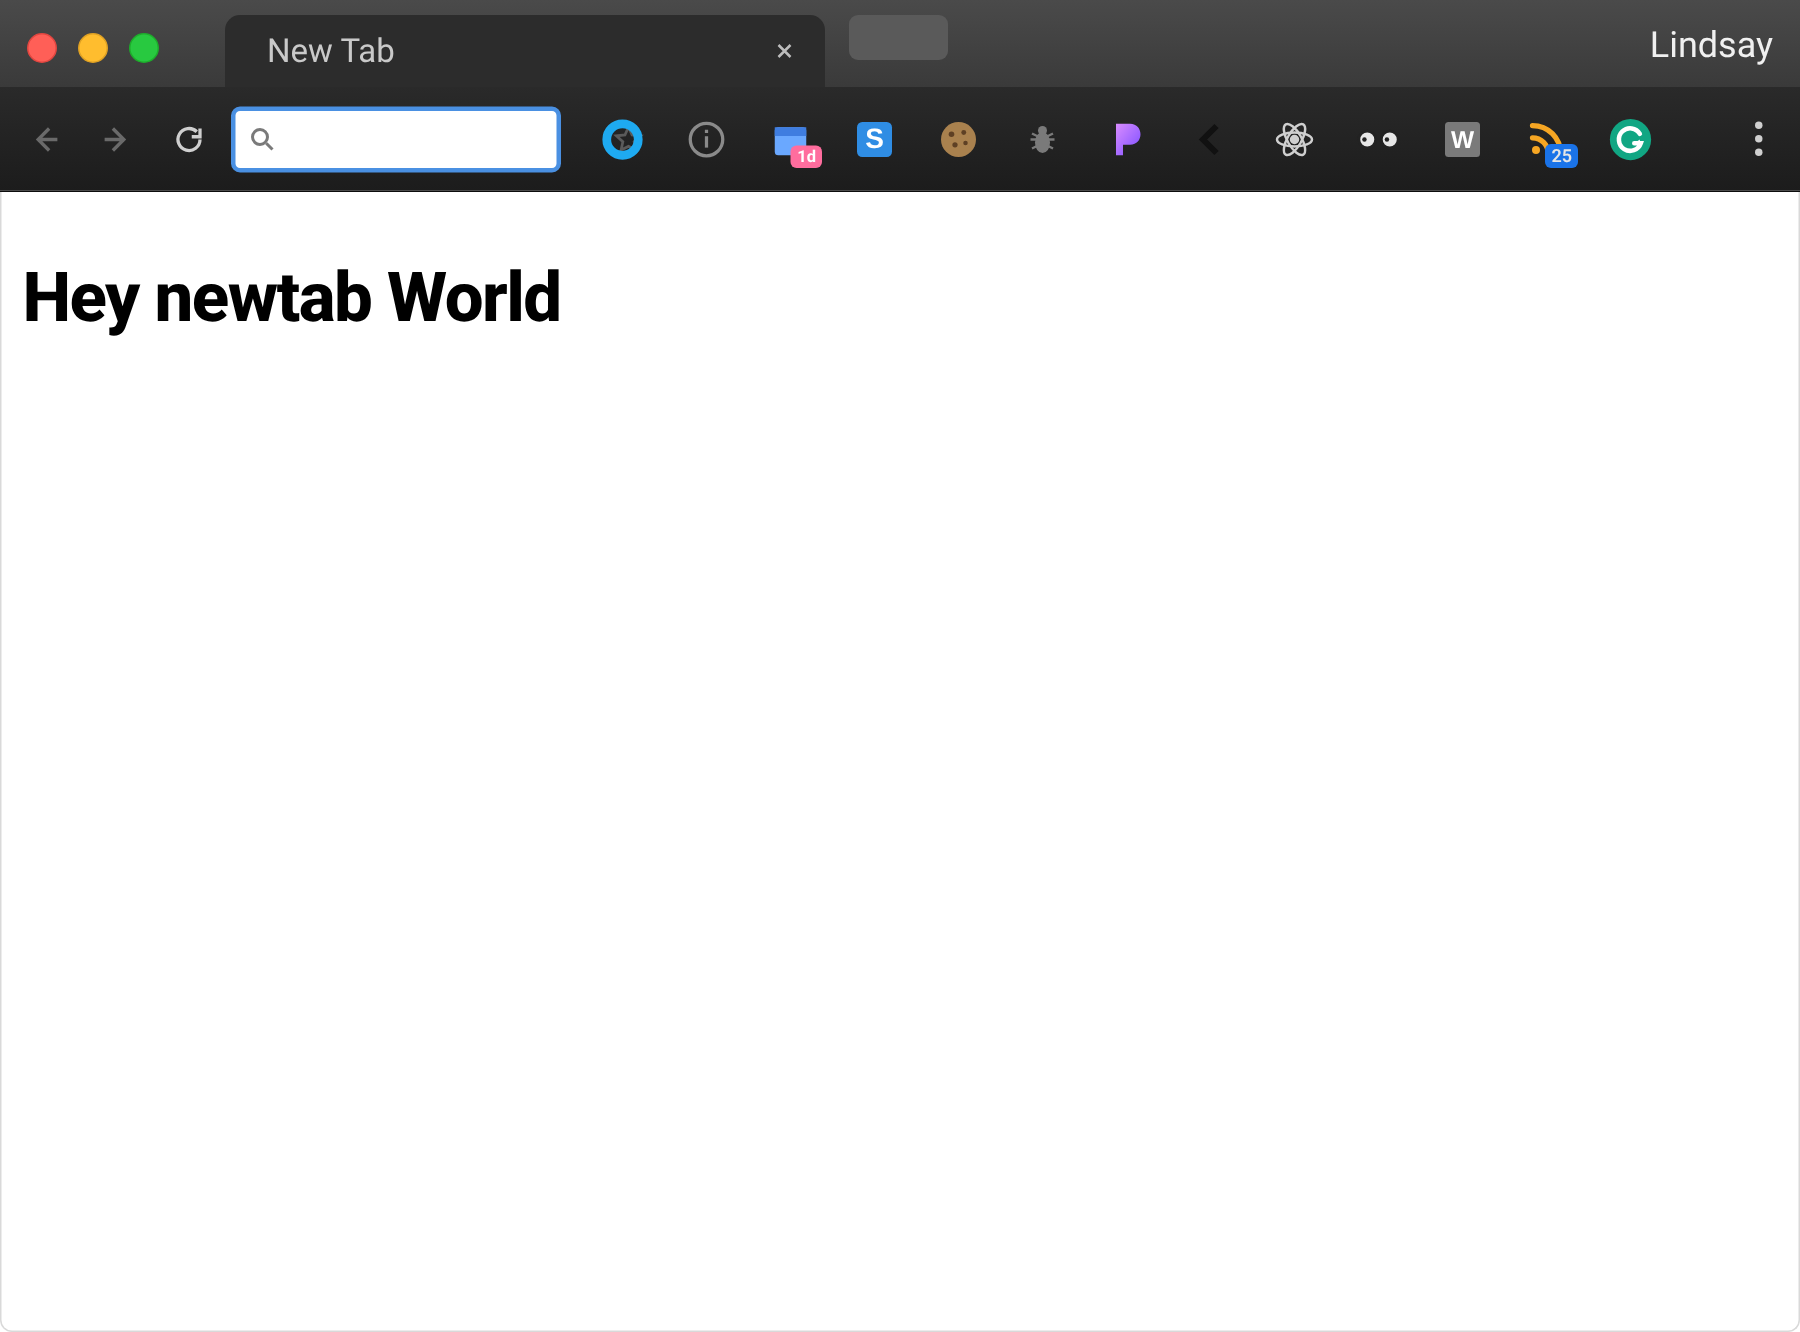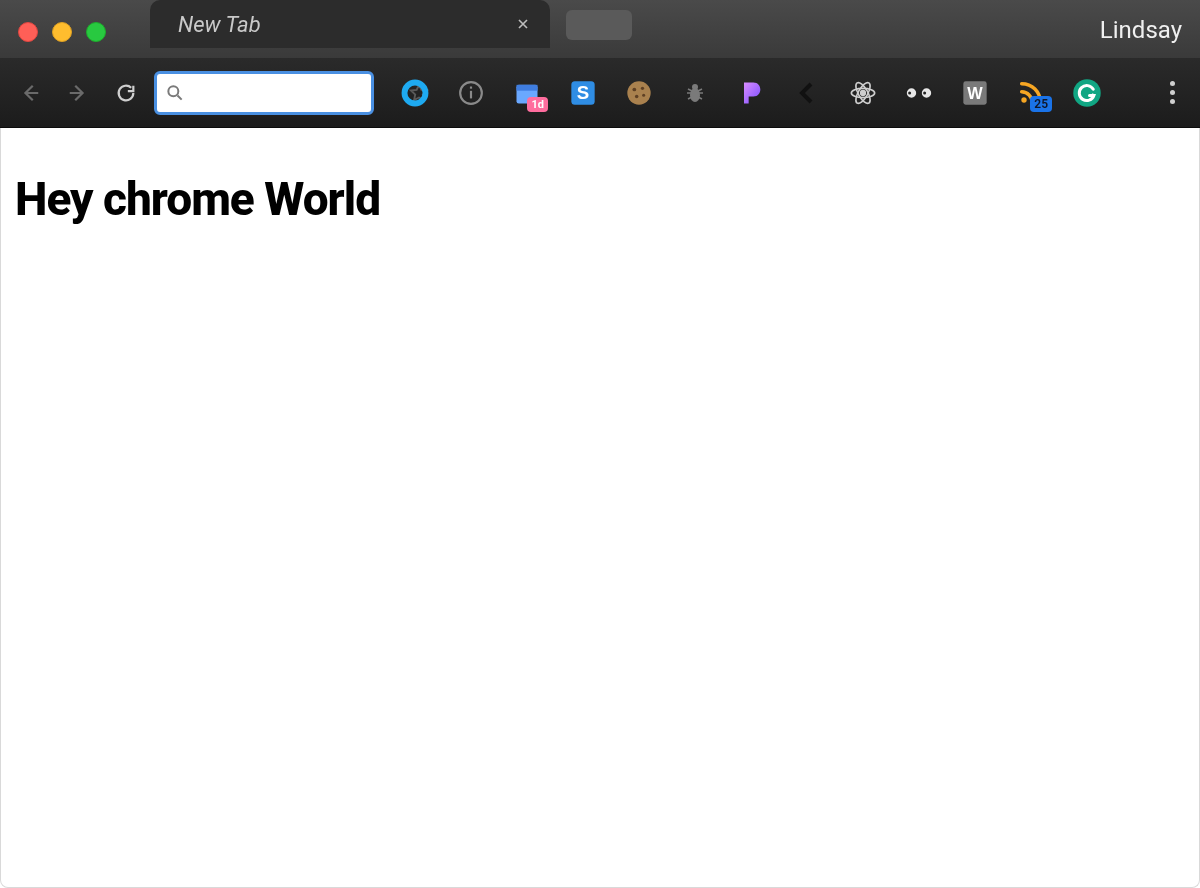--- a/index.html
+++ b/index.html
@@ -20,23 +20,23 @@
     display: flex;
     gap: 14px;
   }
   .tl { width: 20px; height: 20px; border-radius: 50%; }
   .tl-red    { background:#ff5f57; border:1px solid #e14640; }
   .tl-yellow { background:#ffbd2e; border:1px solid #dfa123; }
   .tl-green  { background:#28c940; border:1px solid #1dad2b; }
 
   .tabs {
     display:flex;
+    align-items:flex-end;
     margin-left: 150px;
     height: 100%;
-    font-style: italic;
   }
   .tab {
     height: 48px;
     min-width: 400px;
     display:flex;
     align-items:center;
     padding: 0 18px 0 28px;
     color:#c9c9c9;
     font-size: 22px;
     position:relative;
@@ -117,21 +117,21 @@
     width:30px; height:30px;
     display:flex; align-items:center; justify-content:center;
     cursor:pointer;
     position:relative;
     color:#cfcfcf;
   }
   .ext .badge {
     position:absolute;
     bottom:-4px; right:-6px;
     background:#1a73e8;
-    color:#0f172a;
+    color:#e5e5e5;
     font-size:12px;
     border-radius:4px;
     padding:1px 4px;
     font-weight:600;
   }
   .ext .badge-pink {
     position:absolute;
     bottom:-4px; right:-6px;
     background:#ff6d9e;
     color:#fff;
@@ -339,14 +339,14 @@
   </div>
 
   <div class="menu-dots">
     <span></span>
     <span></span>
     <span></span>
   </div>
 </div>
 
 <div class="page">
-  <h1>Hey chrome World</h1>
+  <h1>Hey newtab World</h1>
 </div>
 
 </body></html>

